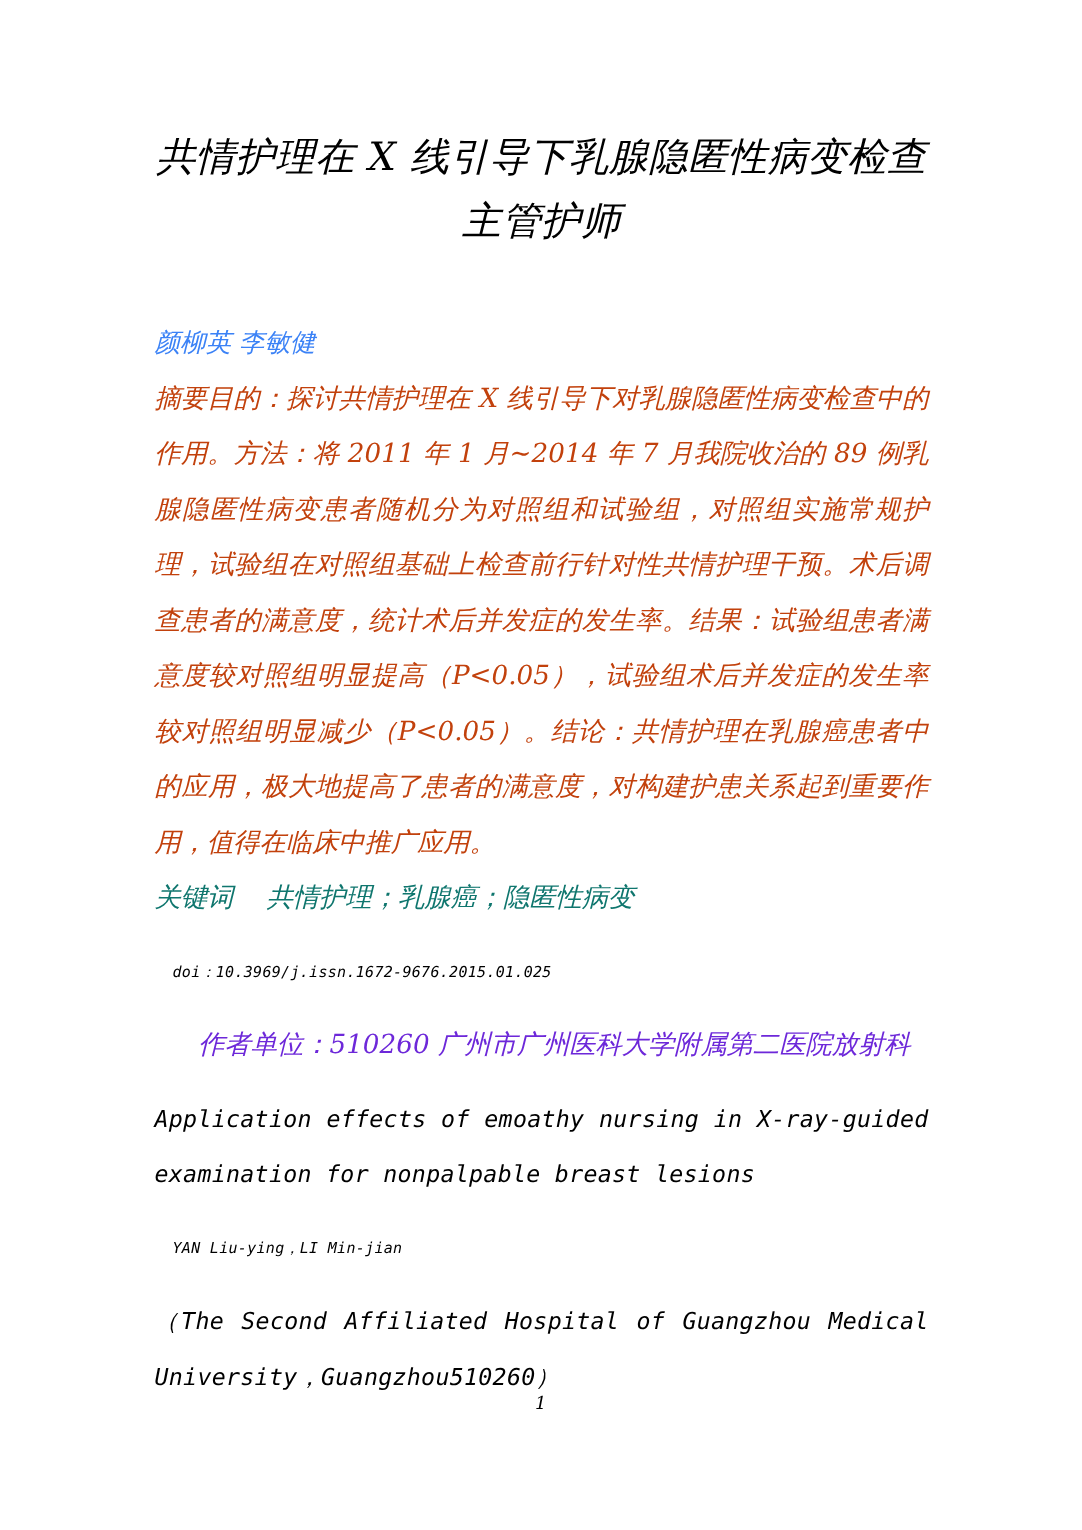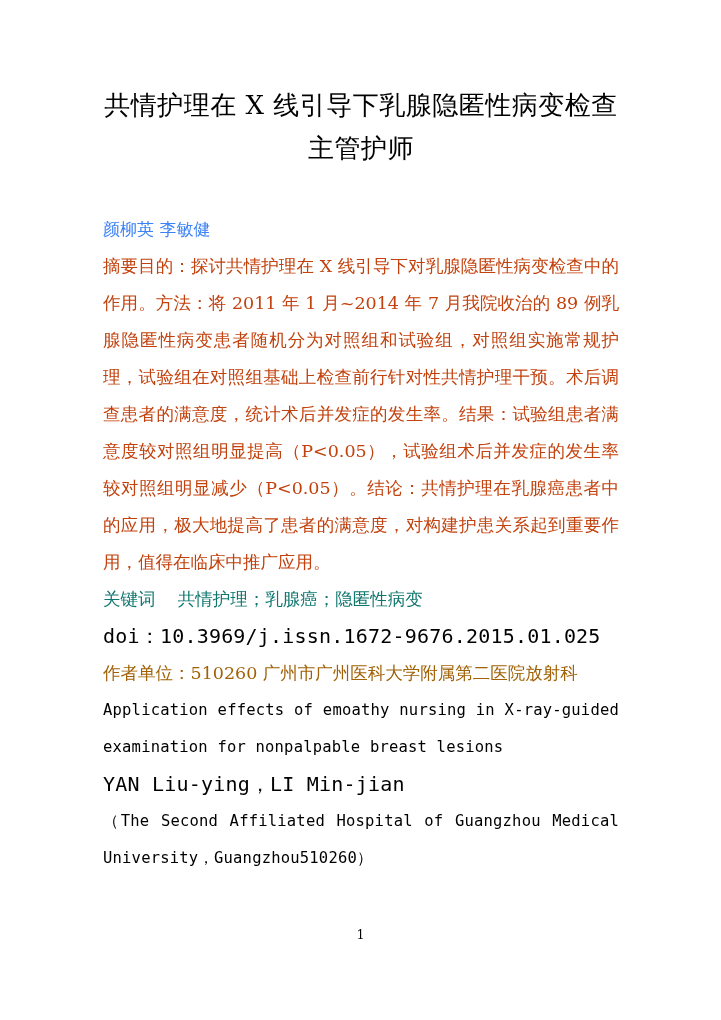--- a/index.html
+++ b/index.html
@@ -8,20 +8,21 @@
     background: #ffffff;
   }
 
   .page {
     position: relative;
     width: 721px;
     height: 1020px;
     background: #ffffff;
     overflow: hidden;
     box-sizing: border-box;
+    font-style: italic;
   }
 
   .content {
     position: absolute;
     left: 103px;
     top: 0;
     width: 516px;
   }
 
   
@@ -70,48 +71,48 @@
     margin: 0;
     font-family: "DejaVu Serif", "Liberation Serif", serif;
     font-size: 17.5px;
     line-height: 37px;
     color: #0f766e;
     white-space: pre;
   }
 
   
   .mono-line {
-    margin: 0;
+    margin: 12px;
     font-family: "DejaVu Sans Mono", "Liberation Mono", monospace;
-    font-size: 20px;
+    font-size: 10px;
     line-height: 37px;
     color: #000000;
     text-align: left;
     letter-spacing: 0.2px;
   }
 
   .mono-just {
     margin: 0;
     font-family: "DejaVu Sans Mono", "Liberation Mono", monospace;
     font-size: 15.5px;
     line-height: 37px;
     color: #000000;
     text-align: justify;
     text-align-last: left;
     letter-spacing: 0.2px;
   }
 
   
   .cn-line {
-    margin: 0;
+    margin: 12px;
     font-family: "DejaVu Serif", "Liberation Serif", serif;
     font-size: 17.5px;
     line-height: 37px;
-    color: #a16207;
-    text-align: left;
+    color: #6d28d9;
+    text-align: right;
   }
 
   
   .page-number {
     position: absolute;
     left: 0;
     top: 928px;
     width: 721px;
     text-align: center;
     font-family: "DejaVu Serif", "Liberation Serif", serif;

